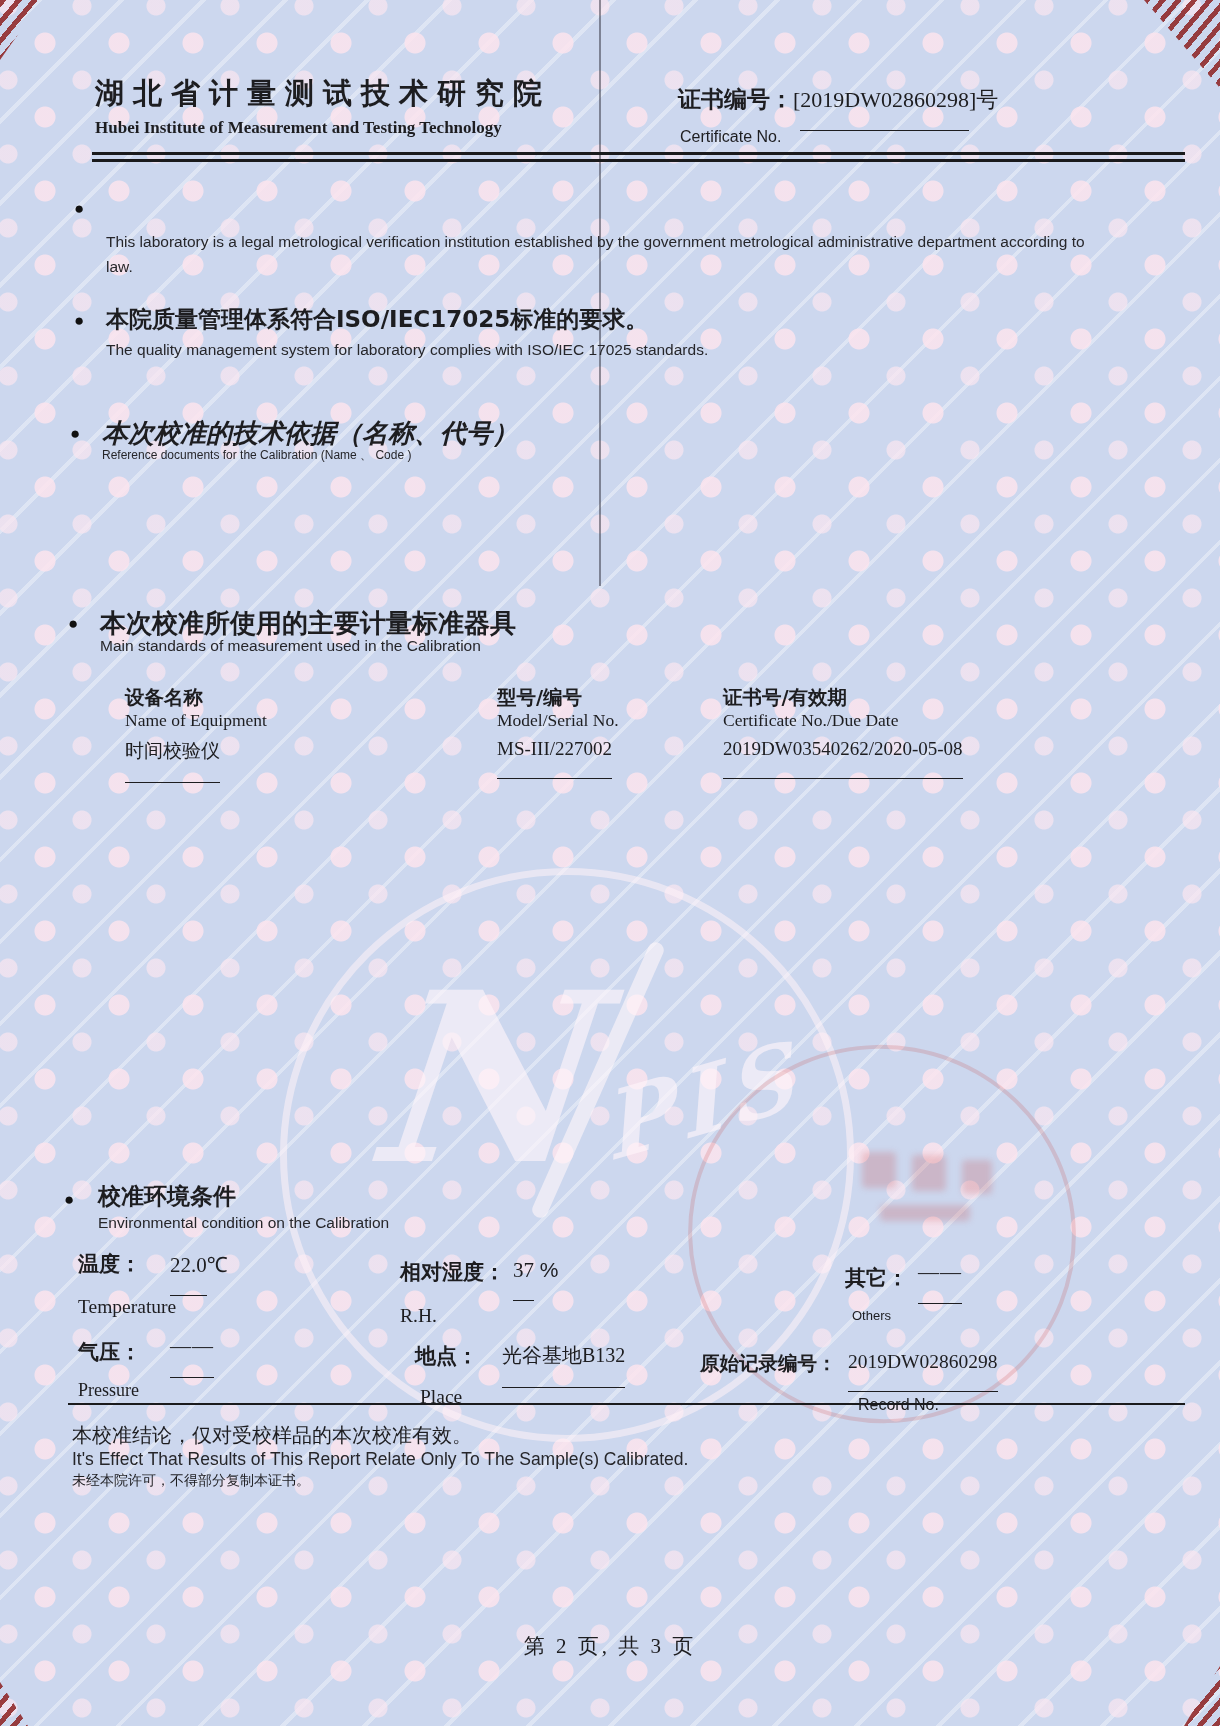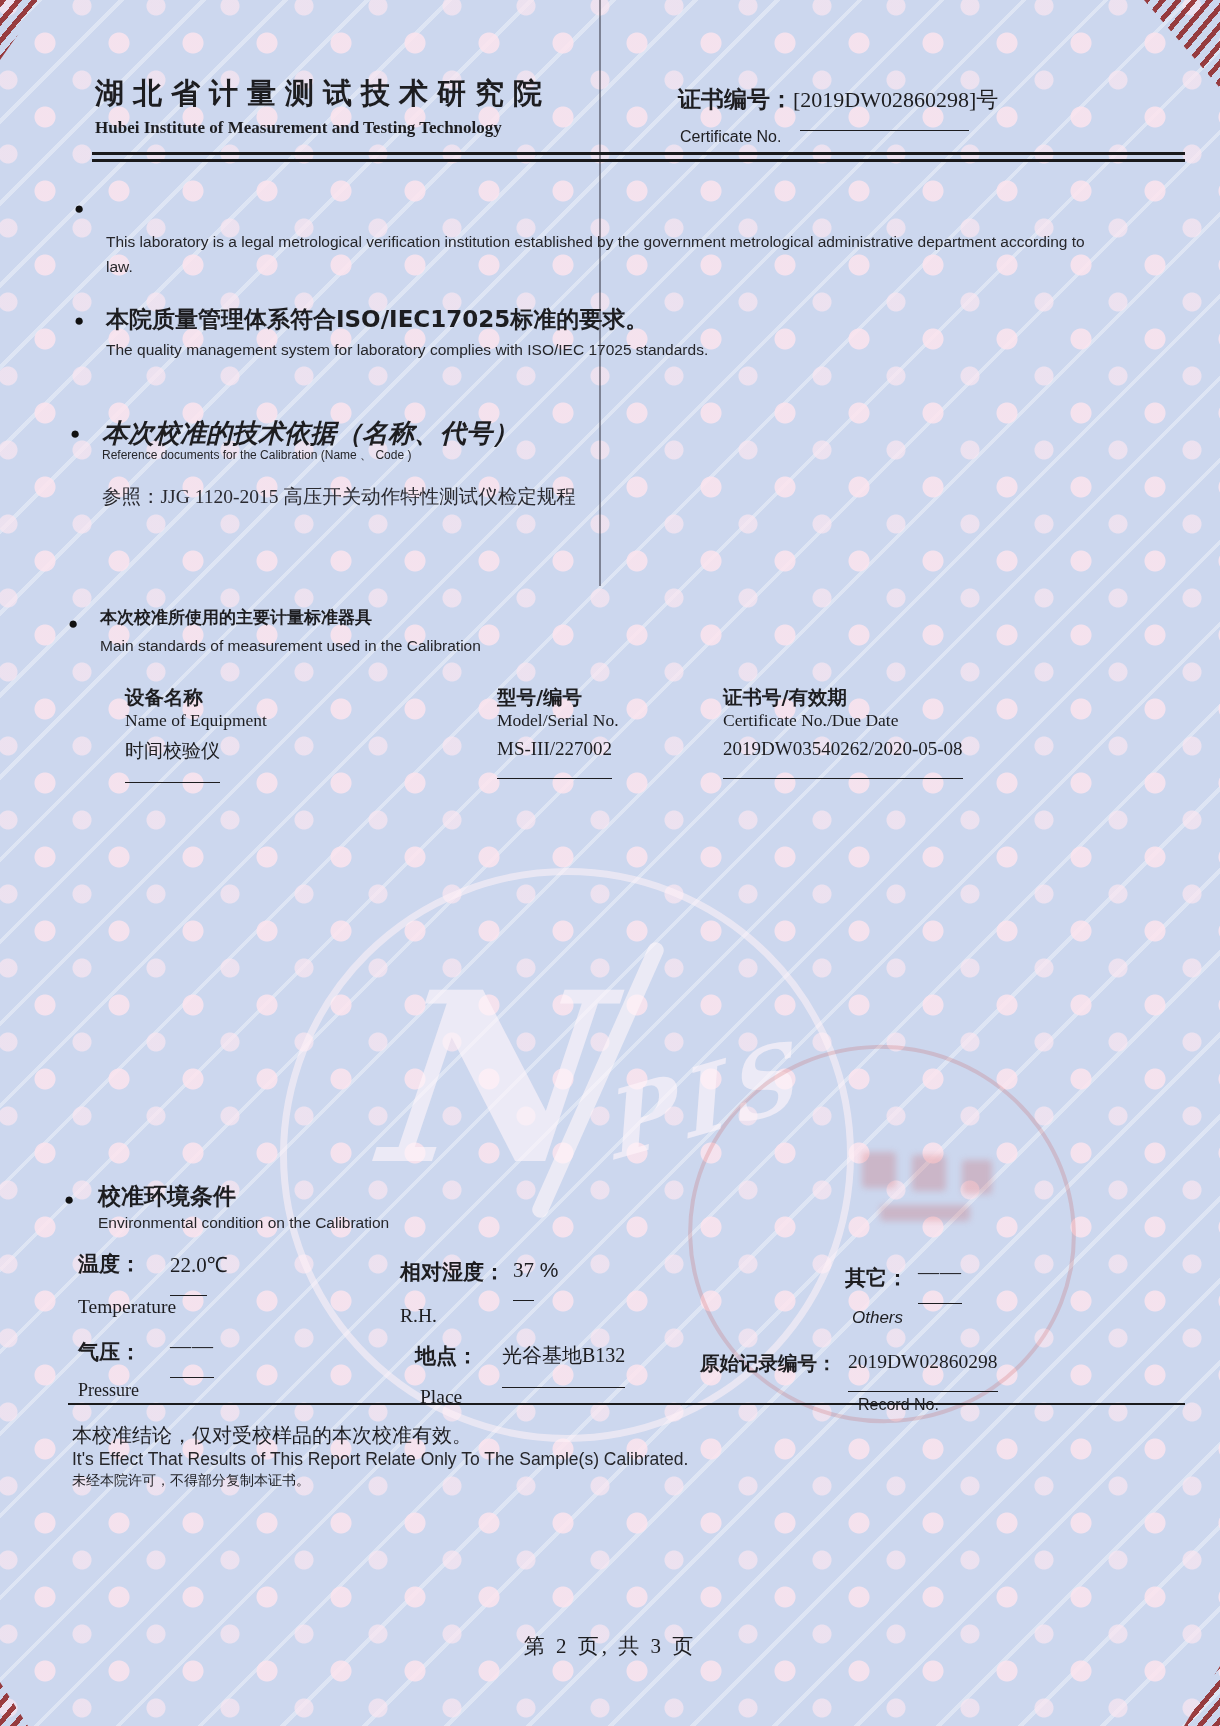--- a/index.html
+++ b/index.html
@@ -71,24 +71,23 @@
   <div class="abs z dot" style="left:74px;top:199px;">●</div>
   <div class="abs z entxt" style="left:106px;top:230px;width:1005px;font-size:15.5px;line-height:1.6;">This laboratory is a legal metrological verification institution established by the government metrological administrative department according to law.</div>
 
   <div class="abs z dot" style="left:74px;top:311px;">●</div>
   <div class="abs z cnb" style="left:106px;top:304px;font-size:23px;">本院质量管理体系符合ISO/IEC17025标准的要求。</div>
   <div class="abs z entxt" style="left:106px;top:341px;width:900px;font-size:15.5px;">The quality management system for laboratory complies with ISO/IEC 17025 standards.</div>
 
   <div class="abs z dot" style="left:70px;top:424px;">●</div>
   <div class="abs z cnb" style="left:102px;top:416px;font-size:26px;font-style:italic;">本次校准的技术依据（名称、代号）</div>
   <div class="abs z entxt" style="left:102px;top:447px;width:900px;font-size:12px;">Reference documents for the Calibration (Name 、 Code )</div>
-  <div class="abs z serif" style="left:102px;top:483px;font-size:19.5px;color:#2a2a30;">参照：JJG 1120-2015 高压开关动作特性测试仪检定规程</div>
 
   <div class="abs z dot" style="left:68px;top:614px;">●</div>
-  <div class="abs z cnb" style="left:100px;top:606px;font-size:17px;">本次校准所使用的主要计量标准器具</div>
+  <div class="abs z cnb" style="left:100px;top:606px;font-size:26px;">本次校准所使用的主要计量标准器具</div>
   <div class="abs z entxt" style="left:100px;top:637px;width:900px;font-size:15.5px;">Main standards of measurement used in the Calibration</div>
 
   <div class="abs z cnb" style="left:125px;top:684px;font-size:19.5px;">设备名称</div>
   <div class="abs z serif" style="left:125px;top:710px;font-size:17.5px;">Name of Equipment</div>
   <div class="abs z u" style="left:125px;top:738px;font-size:19px;">时间校验仪</div>
 
   <div class="abs z cnb" style="left:497px;top:684px;font-size:19.5px;">型号/编号</div>
   <div class="abs z serif" style="left:497px;top:710px;font-size:17.5px;">Model/Serial No.</div>
   <div class="abs z serif u" style="left:497px;top:738px;font-size:19px;">MS-III/227002</div>
 
@@ -103,21 +102,21 @@
   <div class="abs z cnb" style="left:78px;top:1250px;font-size:21px;">温度：</div>
   <div class="abs z" style="left:170px;top:1250px;font-size:21px;white-space:nowrap;"><span class="serif u">22.0</span><span>℃</span></div>
   <div class="abs z serif" style="left:78px;top:1296px;font-size:19.5px;">Temperature</div>
 
   <div class="abs z cnb" style="left:400px;top:1258px;font-size:21px;">相对湿度：</div>
   <div class="abs z" style="left:513px;top:1258px;font-size:21px;white-space:nowrap;"><span class="serif u">37</span>&nbsp;<span>%</span></div>
   <div class="abs z serif" style="left:400px;top:1305px;font-size:19.5px;">R.H.</div>
 
   <div class="abs z cnb" style="left:845px;top:1264px;font-size:21px;">其它：</div>
   <div class="abs z serif u" style="left:918px;top:1260px;font-size:21px;letter-spacing:1px;">——</div>
-  <div class="abs z" style="left:852px;top:1308px;font-size:17px;font-style:italic;">Others</div>
+  <div class="abs z" style="left:852px;top:1308px;font-size:13px;">Others</div>
 
   <div class="abs z cnb" style="left:78px;top:1338px;font-size:21px;">气压：</div>
   <div class="abs z serif u" style="left:170px;top:1334px;font-size:21px;letter-spacing:1px;">——</div>
   <div class="abs z serif" style="left:78px;top:1380px;font-size:18px;">Pressure</div>
 
   <div class="abs z cnb" style="left:415px;top:1342px;font-size:21px;">地点：</div>
   <div class="abs z serif u" style="left:502px;top:1342px;font-size:20px;">光谷基地B132</div>
   <div class="abs z serif" style="left:420px;top:1386px;font-size:19.5px;">Place</div>
 
   <div class="abs z cnb" style="left:700px;top:1350px;font-size:19.5px;">原始记录编号：</div>

